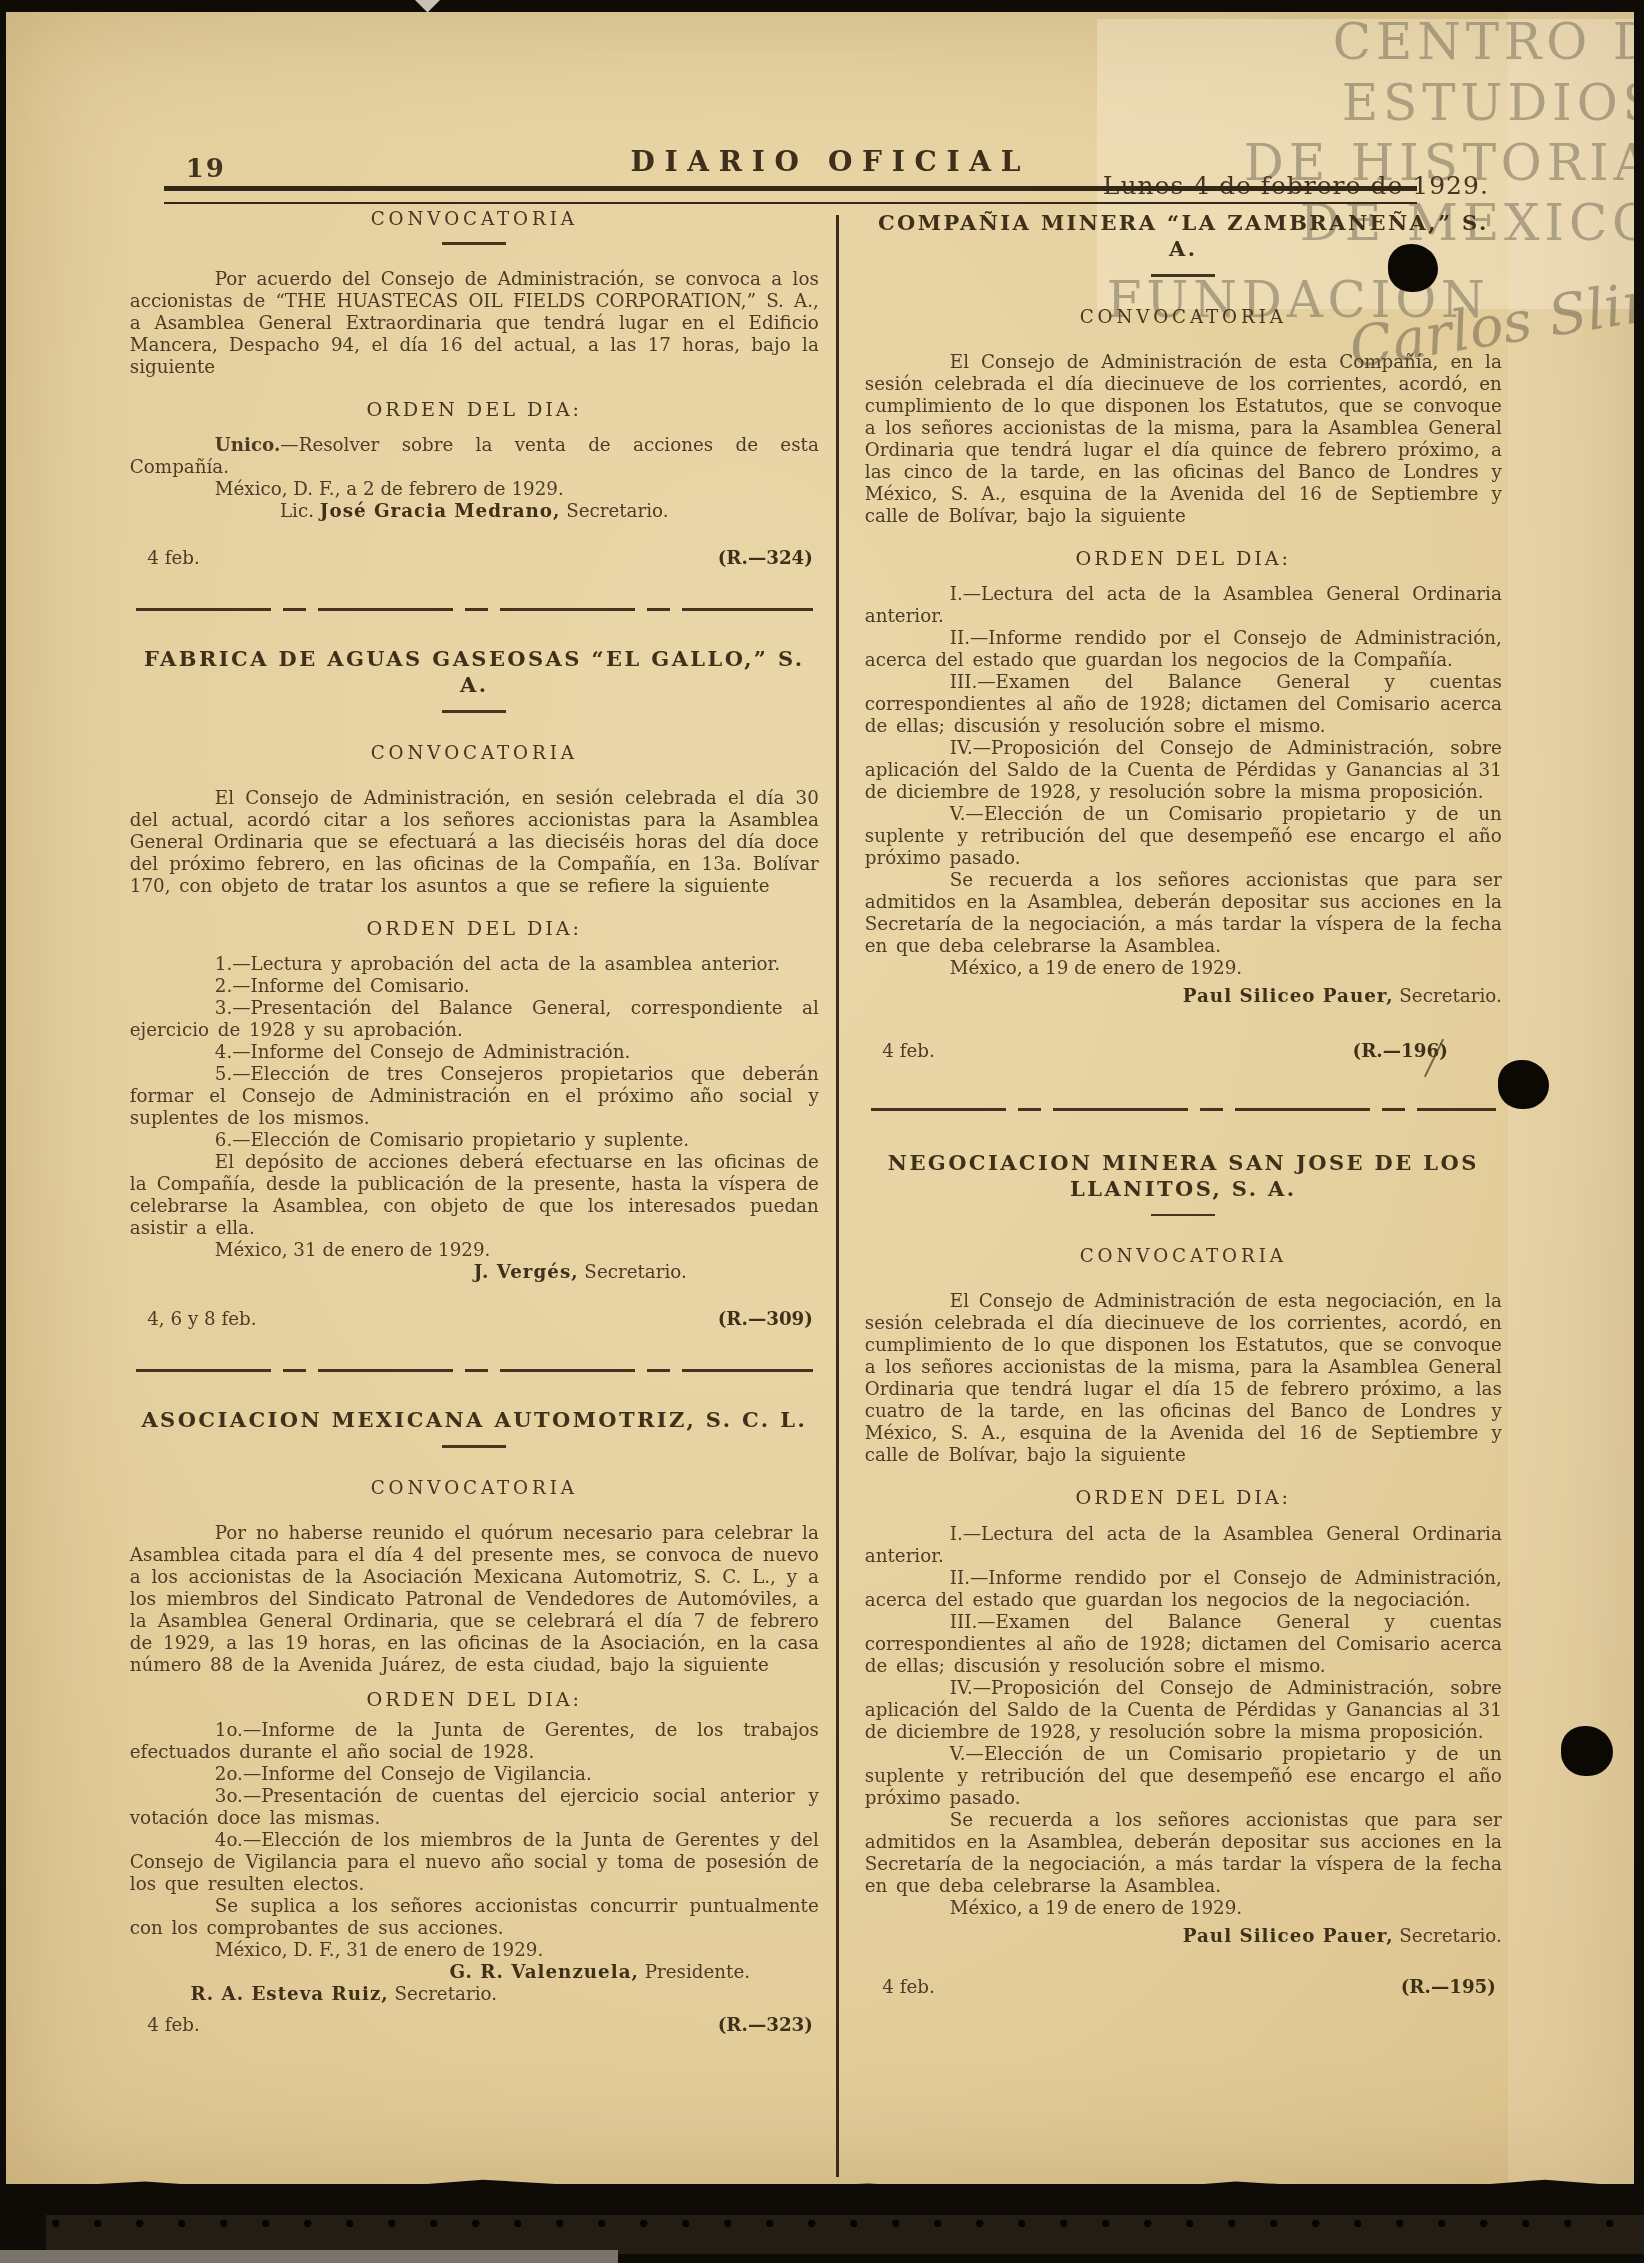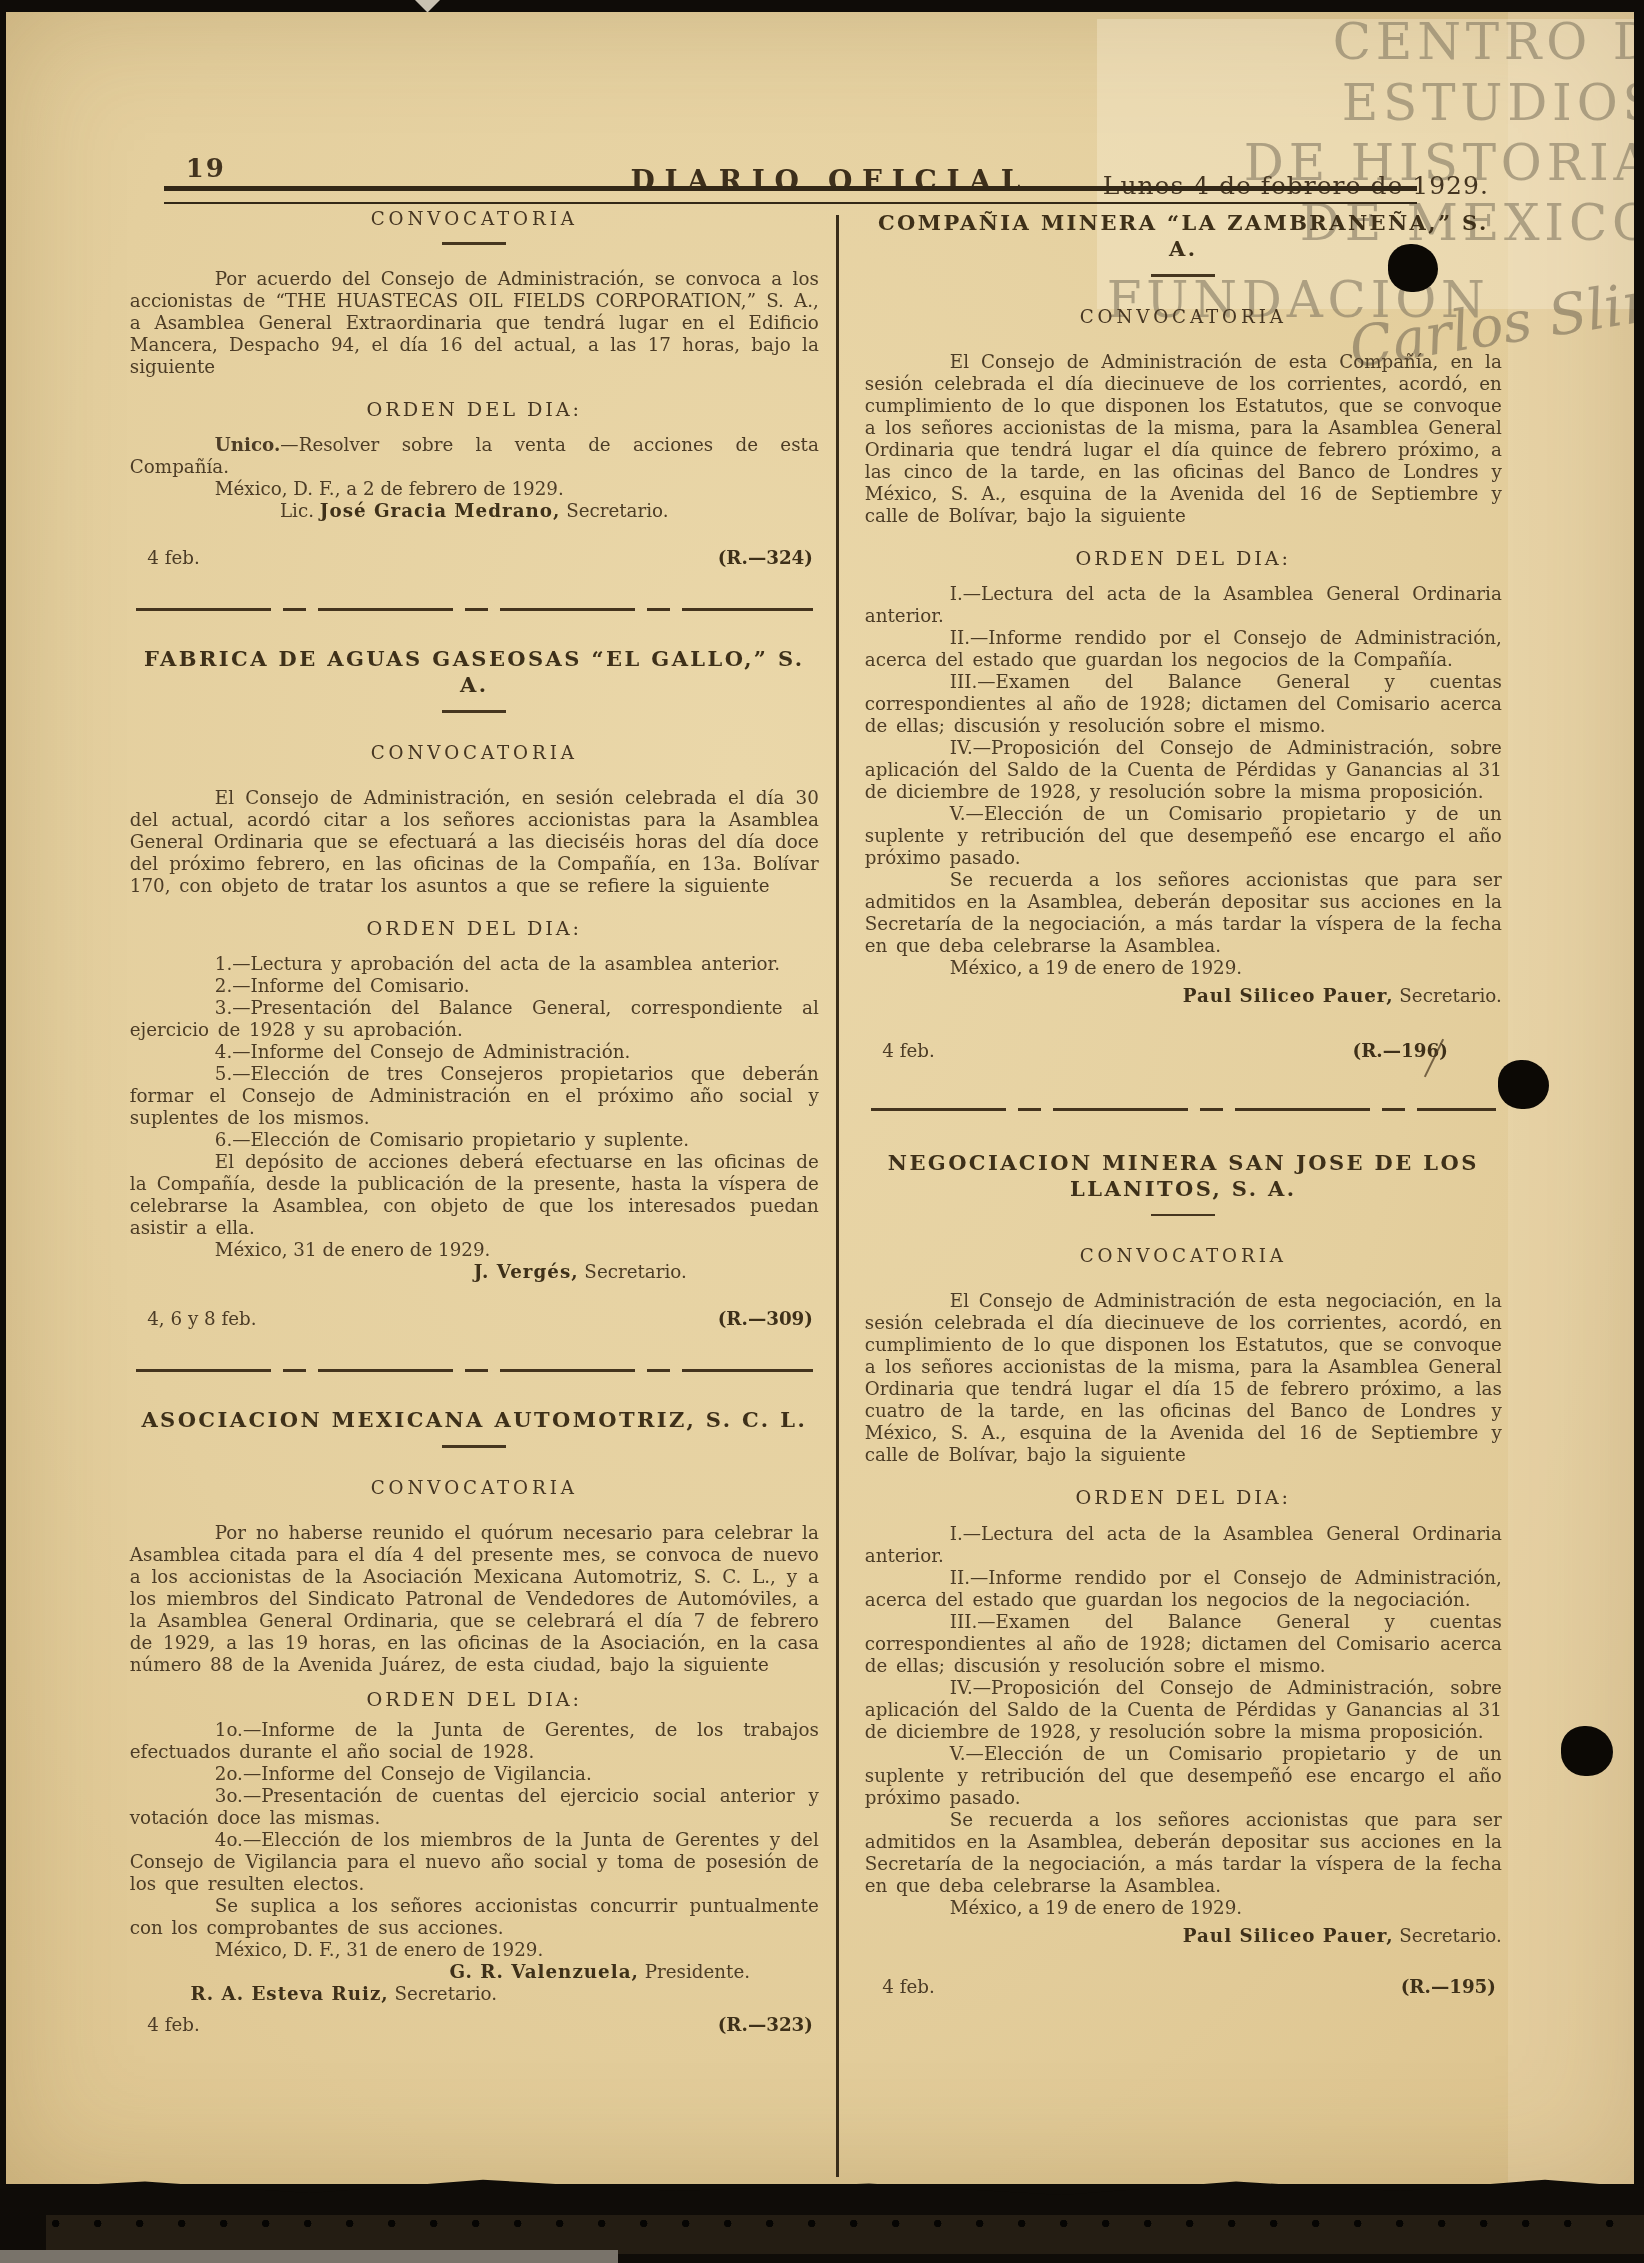--- a/index.html
+++ b/index.html
@@ -25,21 +25,21 @@
   .wm{
     position:absolute;color:rgba(128,117,95,0.58);
     font-size:50px;letter-spacing:4.8px;white-space:nowrap;
   }
   .wm-sig{
     position:absolute;color:rgba(112,101,80,0.55);
     font-size:56px;font-style:italic;transform:rotate(-9deg);white-space:nowrap;
   }
   
   .pageno{position:absolute;left:180px;top:141px;font-size:26px;font-weight:bold;color:#43341f;letter-spacing:1.9px;}
-  .masthead{position:absolute;left:564px;top:152px;width:521px;text-align:center;font-size:28px;font-weight:bold;color:#3d2f1b;letter-spacing:9.7px;white-space:nowrap;}
+  .masthead{position:absolute;left:564px;top:133px;width:521px;text-align:center;font-size:28px;font-weight:bold;color:#3d2f1b;letter-spacing:9.7px;white-space:nowrap;}
   .pagedate{position:absolute;left:1097px;top:159px;font-size:25px;font-weight:normal;color:#443521;letter-spacing:1px;white-space:nowrap;text-align:right;}
   .headrule{
     position:absolute;left:158px;top:174px;width:1253px;height:11.6px;
     border-top:5.8px solid #33281706;
     border-top:5.8px solid #332817;border-bottom:2.9px solid #332817;
   }
   .coldivider{position:absolute;left:830px;top:203px;width:2.9px;height:1962px;background:#392d1a;}
   
   .col{position:absolute;top:189px;color:#4c3c26;font-size:18.3px;line-height:22px;}
   .col-left{left:124px;width:689px;}

